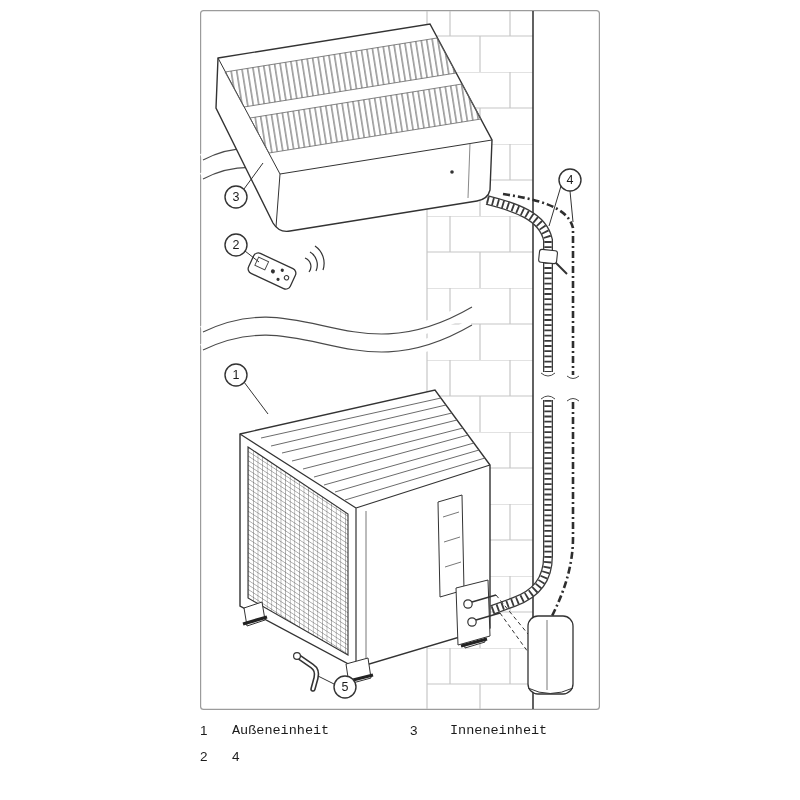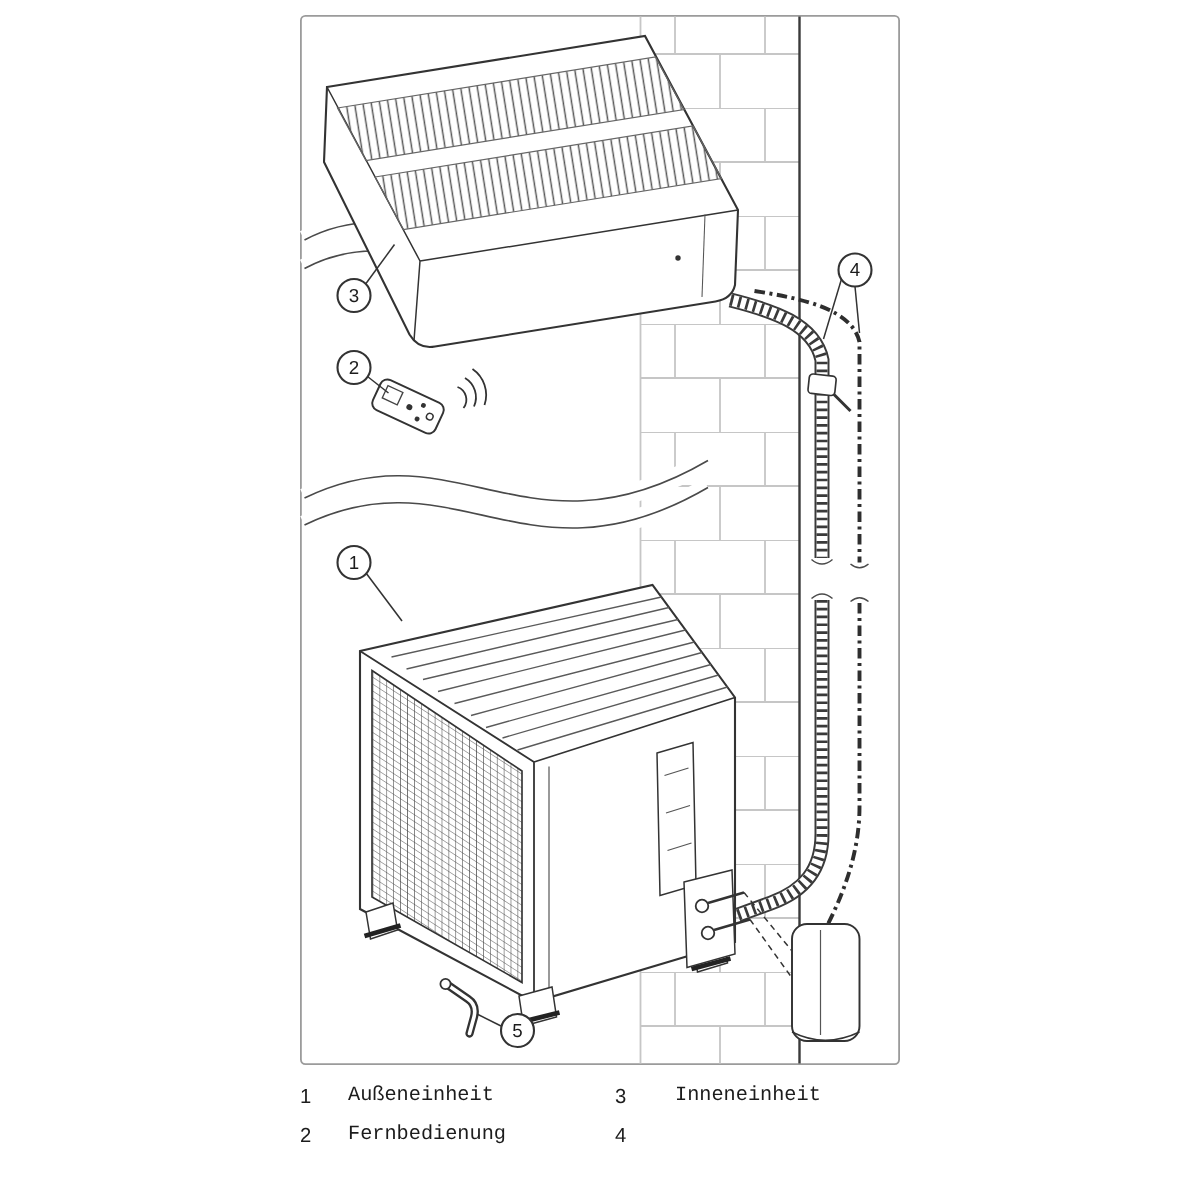--- a/index.html
+++ b/index.html
@@ -155,17 +155,16 @@
       <text class="callout-num" x="345" y="687" text-anchor="middle" dominant-baseline="central">5</text>
     </g>
   </svg>
 
   <div class="legend">
     <div class="num">1</div>
     <div class="label">Außeneinheit</div>
     <div class="num">3</div>
     <div class="label">Inneneinheit</div>
     <div class="num">2</div>
-    <div class="label">Fernbedienung</div>
     <div class="num">4</div>
   </div>
 
 </div>
 
 </body></html>

